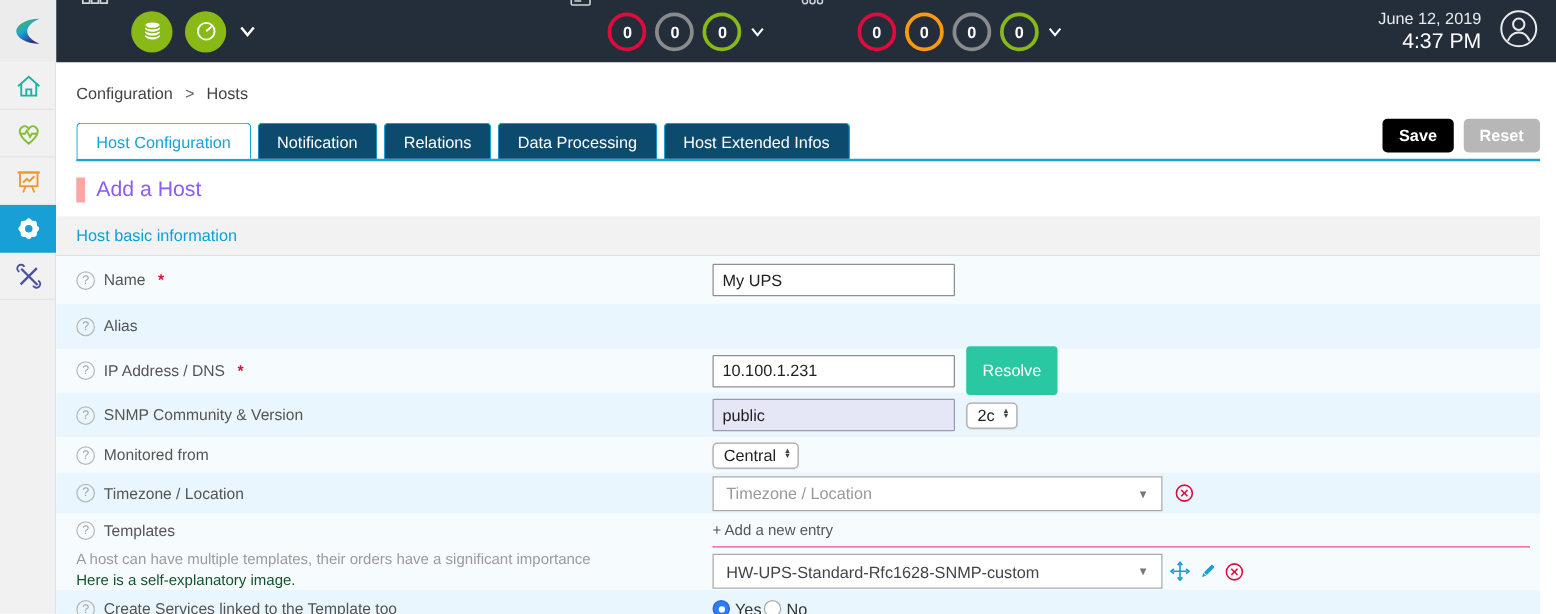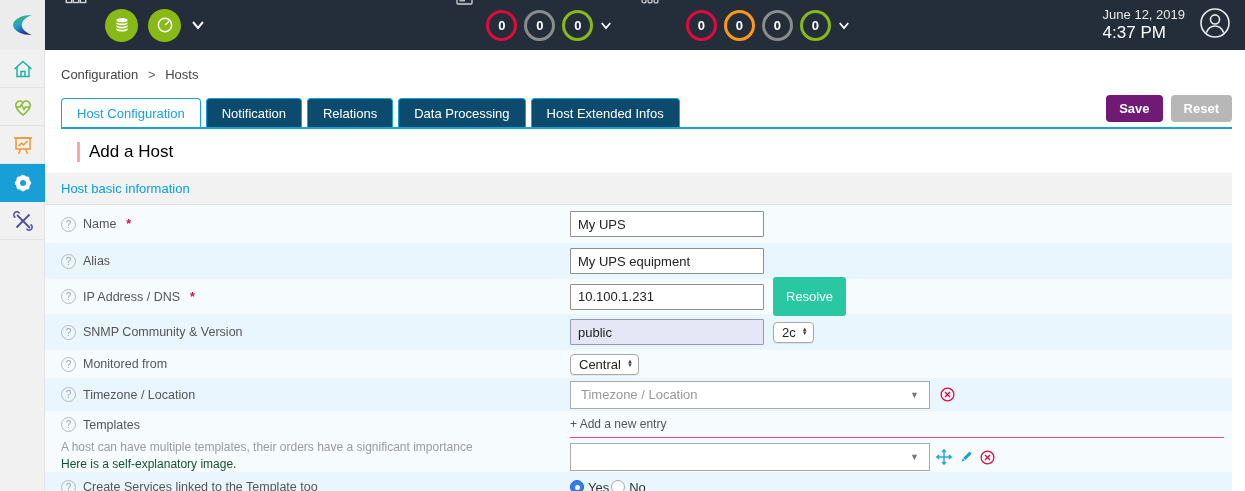--- a/index.html
+++ b/index.html
@@ -15,45 +15,45 @@
   .icon-label { font-size:11px; color:#cfd4d8; margin-top:1px; }
   .round-green { width:33px; height:33px; border-radius:50%; background:#88b917; display:flex; align-items:center; justify-content:center; }
   .counter-zone { display:flex; align-items:center; gap:7px; margin-left:26px; }
   .counter { width:31px; height:31px; border-radius:50%; border:3px solid; display:flex; align-items:center; justify-content:center;
     font-size:13px; font-weight:bold; color:#fff; }
   .c-red   { border-color:#e00b3c; }
   .c-gray  { border-color:#8b8b8b; }
   .c-green { border-color:#88b917; }
   .c-orange{ border-color:#ff9913; }
   .spacer { flex:1; }
-  .datetime { text-align:left; margin-right:14px;margin-left:31px; }
+  .datetime { text-align:right; margin-right:14px;margin-left:31px; }
   .date-line { font-size:13px; color:#e9ebec; }
   .time-line { font-size:17px; color:#fff; margin-top:1px; }
   .user-zone { margin-right:14px; }
 
   
   .sidebar { position:absolute; left:0; top:50px; width:45px; height:441px; background:#f1f1f1; border-right:1px solid #e2e2e2; }
   .side-item { width:45px; height:38px; display:flex; align-items:center; justify-content:center; border-bottom:1px solid #e4e4e4; cursor:pointer; }
   .side-item.active { background:#189fd6; border-bottom:1px solid #189fd6; }
 
   
   .main { position:absolute; left:45px; top:50px; width:1200px; height:352px; background:#fff; }
   .breadcrumb { padding:17px 0 0 16px; font-size:13px; color:#444; }
   .breadcrumb .sep { margin:0 6px; color:#666; }
 
   .tabrow { display:flex; align-items:flex-end; margin:13px 13px 0 16px; border-bottom:2px solid #19a2d8; }
   .tab { font-size:13px; padding:7px 15px 6px; margin-right:5px; border-radius:4px 4px 0 0; cursor:pointer;
     background:#0c4a6e; color:#fff; border:1px solid #19a2d8; border-bottom:none; }
   .tab.active { background:#fff; color:#19a2d8; font-weight:normal; }
   .btns { margin-left:auto; display:flex; gap:8px; padding-bottom:5px; }
   .btn { font-size:13px; font-weight:bold; color:#fff; border:none; border-radius:4px; padding:6px 13px; cursor:pointer; }
-  .btn-save  { background:#701a75; }
+  .btn-save  { background:#000000; }
   .btn-reset { background:#b7b7b7; }
 
-  .page-title { margin:13px 0 0 32px; font-size:17px; color:#000000; border-left:3px solid #fca5a5; padding-left:9px; }
+  .page-title { margin:13px 0 0 16px; font-size:17px; color:#8b5cf6; border-left:7px solid #fca5a5; padding-left:9px; }
 
   .section-bar { margin-top:11px; margin-right:13px; background:#f2f2f2; border-bottom:1px solid #e0e0e0;
     padding:8px 0 8px 16px; font-size:13px; color:#0aa0d8; }
 
   
   .frow { display:flex; align-items:center; margin-right:13px; padding-left:16px; }
   .frow.odd  { background:#f6fbfe; }
   .frow.even { background:#eaf6fd; }
   .flabel { width:509px; display:flex; align-items:center; gap:7px; font-size:12.5px; color:#555; flex-shrink:0; }
   .q-icon { width:15px; height:15px; border-radius:50%; border:1px solid #b9b9b9; color:#a2a2a2; font-size:10px;
@@ -289,23 +289,20 @@
     <div class="ffield">
       <input class="txt-input" type="text" value="My UPS" style="">
     </div>
   </div>
 
   <div class="frow even" style="height:36px;">
     <div class="flabel">
       <span class="q-icon">?</span>
       <span>Alias</span>
     </div>
-    <div class="ffield">
-      <input class="txt-input" type="text" value="My UPS equipment" style="">
-    </div>
   </div>
 
   <div class="frow odd" style="height:35px;">
     <div class="flabel">
       <span class="q-icon">?</span>
       <span>IP Address / DNS</span>
       <span class="req">*</span>
     </div>
     <div class="ffield">
       <input class="txt-input" type="text" value="10.100.1.231" style="">
@@ -366,20 +363,21 @@
         <span class="q-icon">?</span>
         <span>Templates</span>
       </div>
       <div class="tmpl-help">A host can have multiple templates, their orders have a significant importance</div>
       <div class="tmpl-link">Here is a self-explanatory image.</div>
     </div>
     <div class="tmpl-field-col">
       <div class="add-entry">+ Add a new entry</div>
       <div class="tmpl-line2">
         <div class="sel2">
+          <span class="val">HW-UPS-Standard-Rfc1628-SNMP-custom</span>
           <span class="arrow">▼</span>
         </div>
         <span class="mini-icon">
           <svg width="18" height="18" viewBox="0 0 24 24" fill="none" stroke="#189fd6" stroke-width="1.8">
             <line x1="12" y1="4" x2="12" y2="20"></line>
               <line x1="4" y1="12" x2="20" y2="12"></line>
             <polyline points="9.5,5.5 12,2.5 14.5,5.5"></polyline>
               <polyline points="9.5,18.5 12,21.5 14.5,18.5"></polyline>
             <polyline points="5.5,9.5 2.5,12 5.5,14.5"></polyline>
               <polyline points="18.5,9.5 21.5,12 18.5,14.5"></polyline>

